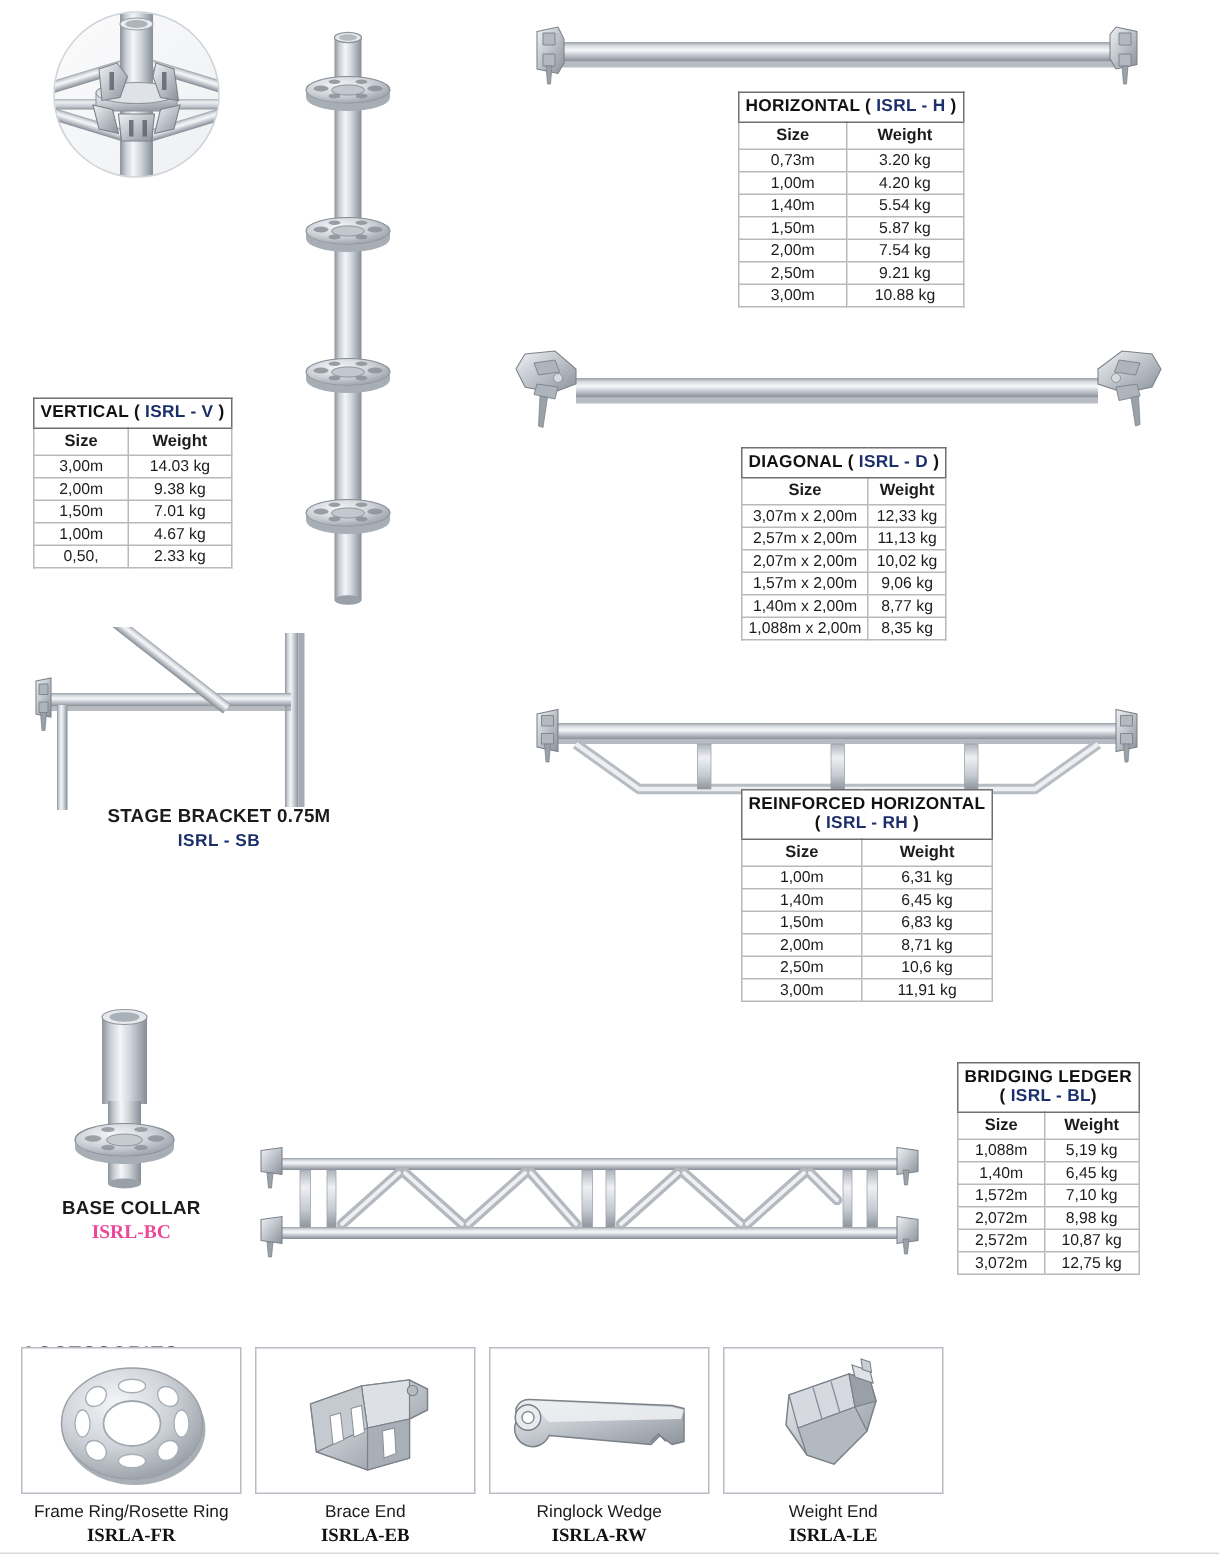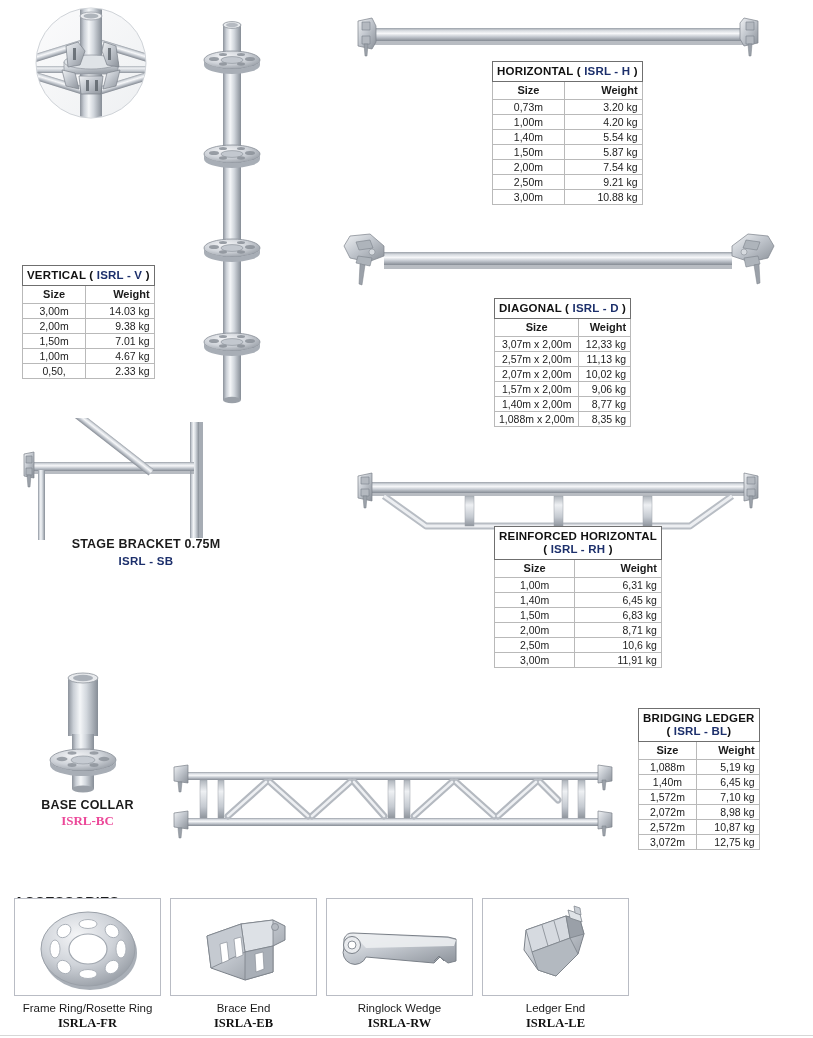--- a/index.html
+++ b/index.html
@@ -17,21 +17,21 @@
                 border:1px solid #6f6f6f; }
   .spec-table td, .spec-table th { border:1px solid #b9b9b9; padding:1px 4px;
                 font-size:10.5px; text-align:center; line-height:1.15;
                 white-space:nowrap; }
   .spec-table .tbl-title { border:none; border-bottom:1px solid #6f6f6f;
                 font-size:11.5px; font-weight:bold; letter-spacing:.2px;
                 padding:3px 4px 3px; color:#111; }
   .spec-table .tbl-title .code { color:#1c2f6b; }
   .spec-table .colhead { font-weight:bold; font-size:11px; padding:2px 4px; }
   .spec-table td.sz { width:48%; }
-  .spec-table td.wt { width:52%;text-align:right; }
+  .spec-table td.wt { width:52%; }
 
   
   .cap { position:absolute; text-align:center; }
   .cap .name { font-size:12.5px; font-weight:bold; color:#1b1b1b; letter-spacing:.2px; }
   .cap .code-blue { font-size:11.5px; font-weight:bold; color:#1c2f6b; letter-spacing:.3px; margin-top:4px;}
   .cap .code-serif { font-family:"Liberation Serif", serif; font-size:13px;
                      font-weight:bold; color:#ec4899; margin-top:1px; }
 
   
   #accessories-title { position:absolute; left:14px; top:878px;
@@ -635,20 +635,20 @@
         <path d="M62 12 L76 16 L80 30 L66 34 Z" fill="#9aa0a8" stroke="#7b8189" stroke-width="0.8"></path>
         <g fill="none" stroke="#8b9199" stroke-width="0.9">
           <path d="M38 21 L44 42"></path>
           <path d="M50 17 L56 38"></path>
         </g>
         <path d="M64 6 l12 4 l2 8 l-12 -4 z" fill="#dfe3e7" stroke="#7b8189" stroke-width="0.8"></path>
         <path d="M70 2 l6 2 l1 7 l-6 -2 z" fill="#c9ced4" stroke="#7b8189" stroke-width="0.7"></path>
       </svg>
     </div>
     <div class="acc-label">
-      <div class="t">Ledger End</div>
+      <div class="t">Weight End</div>
       <div class="c">ISRLA-LE</div>
     </div>
   </div>
 
 </div>
 
 <div class="bottom-rule"></div>
 
 </body></html>

